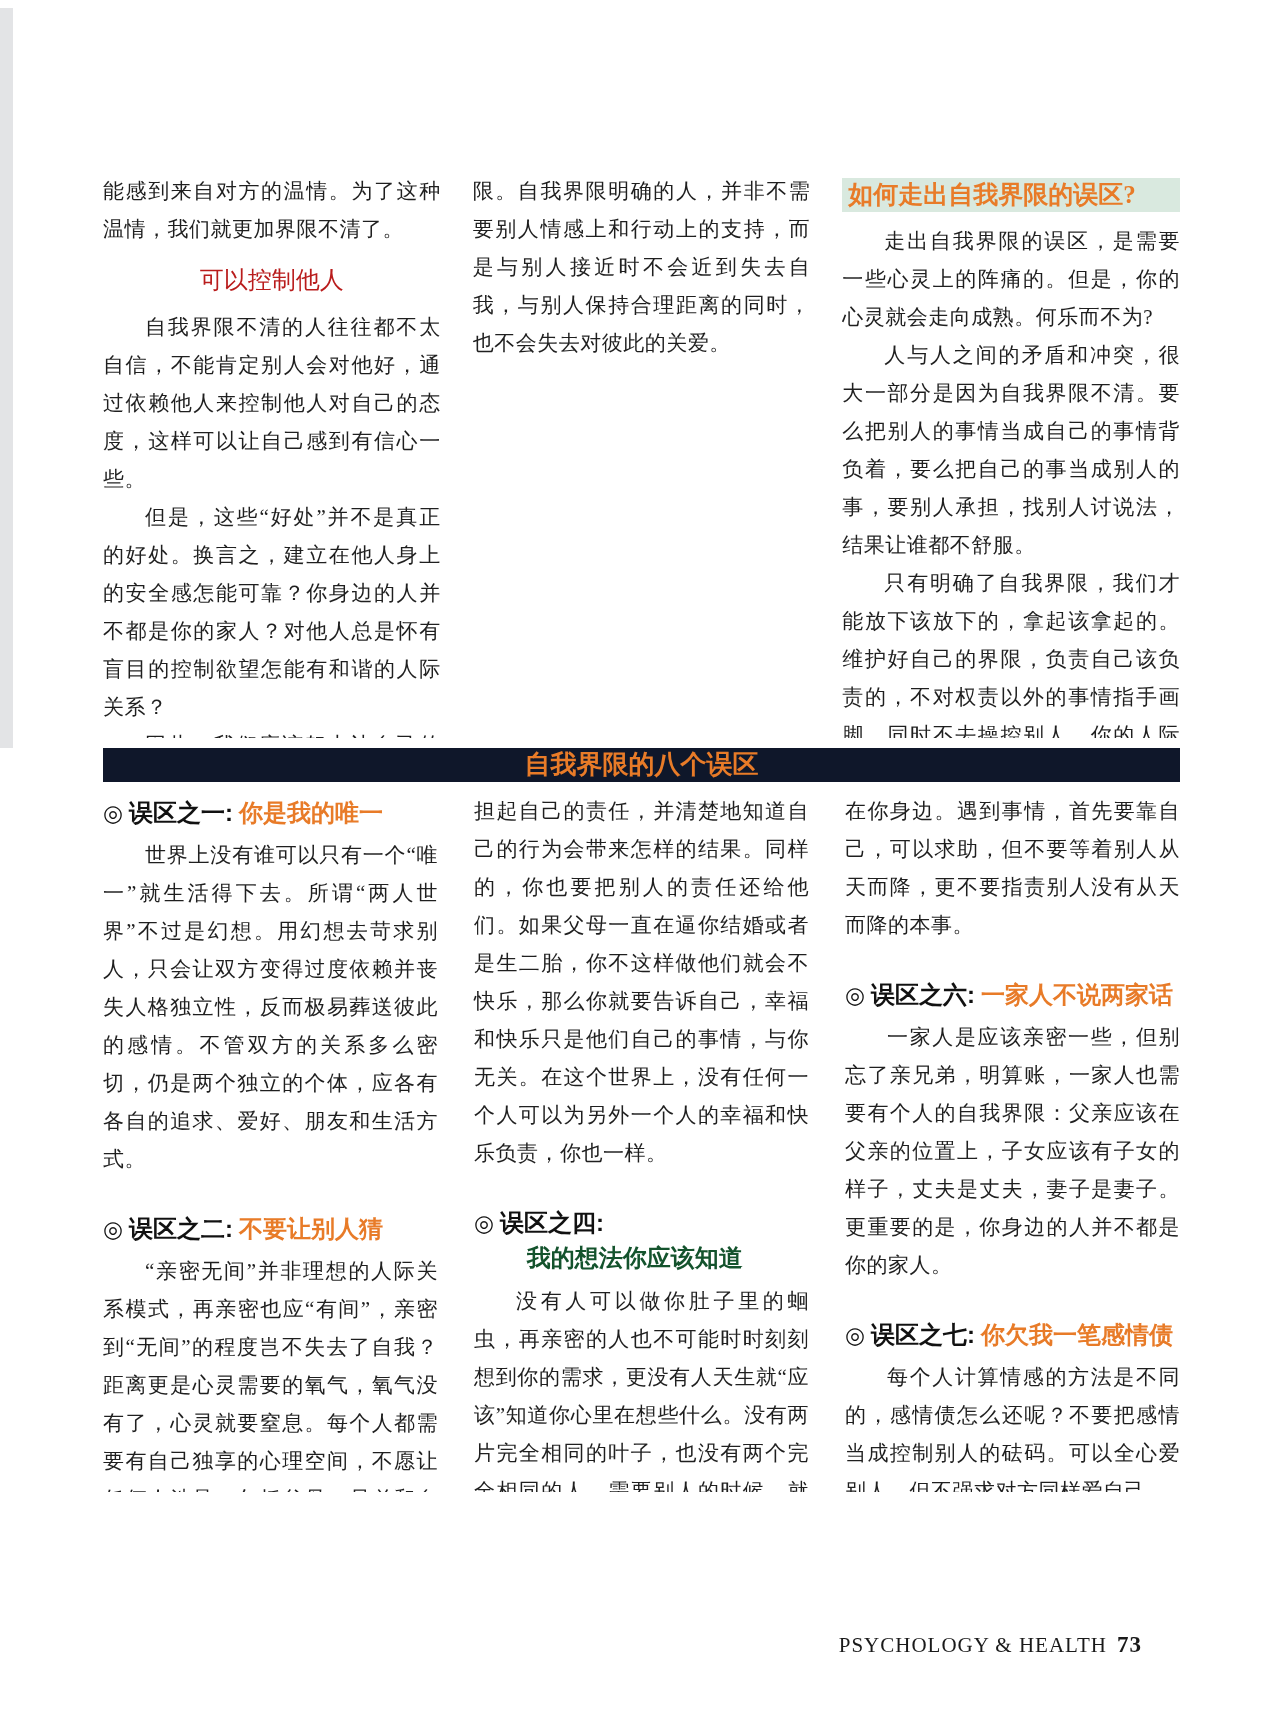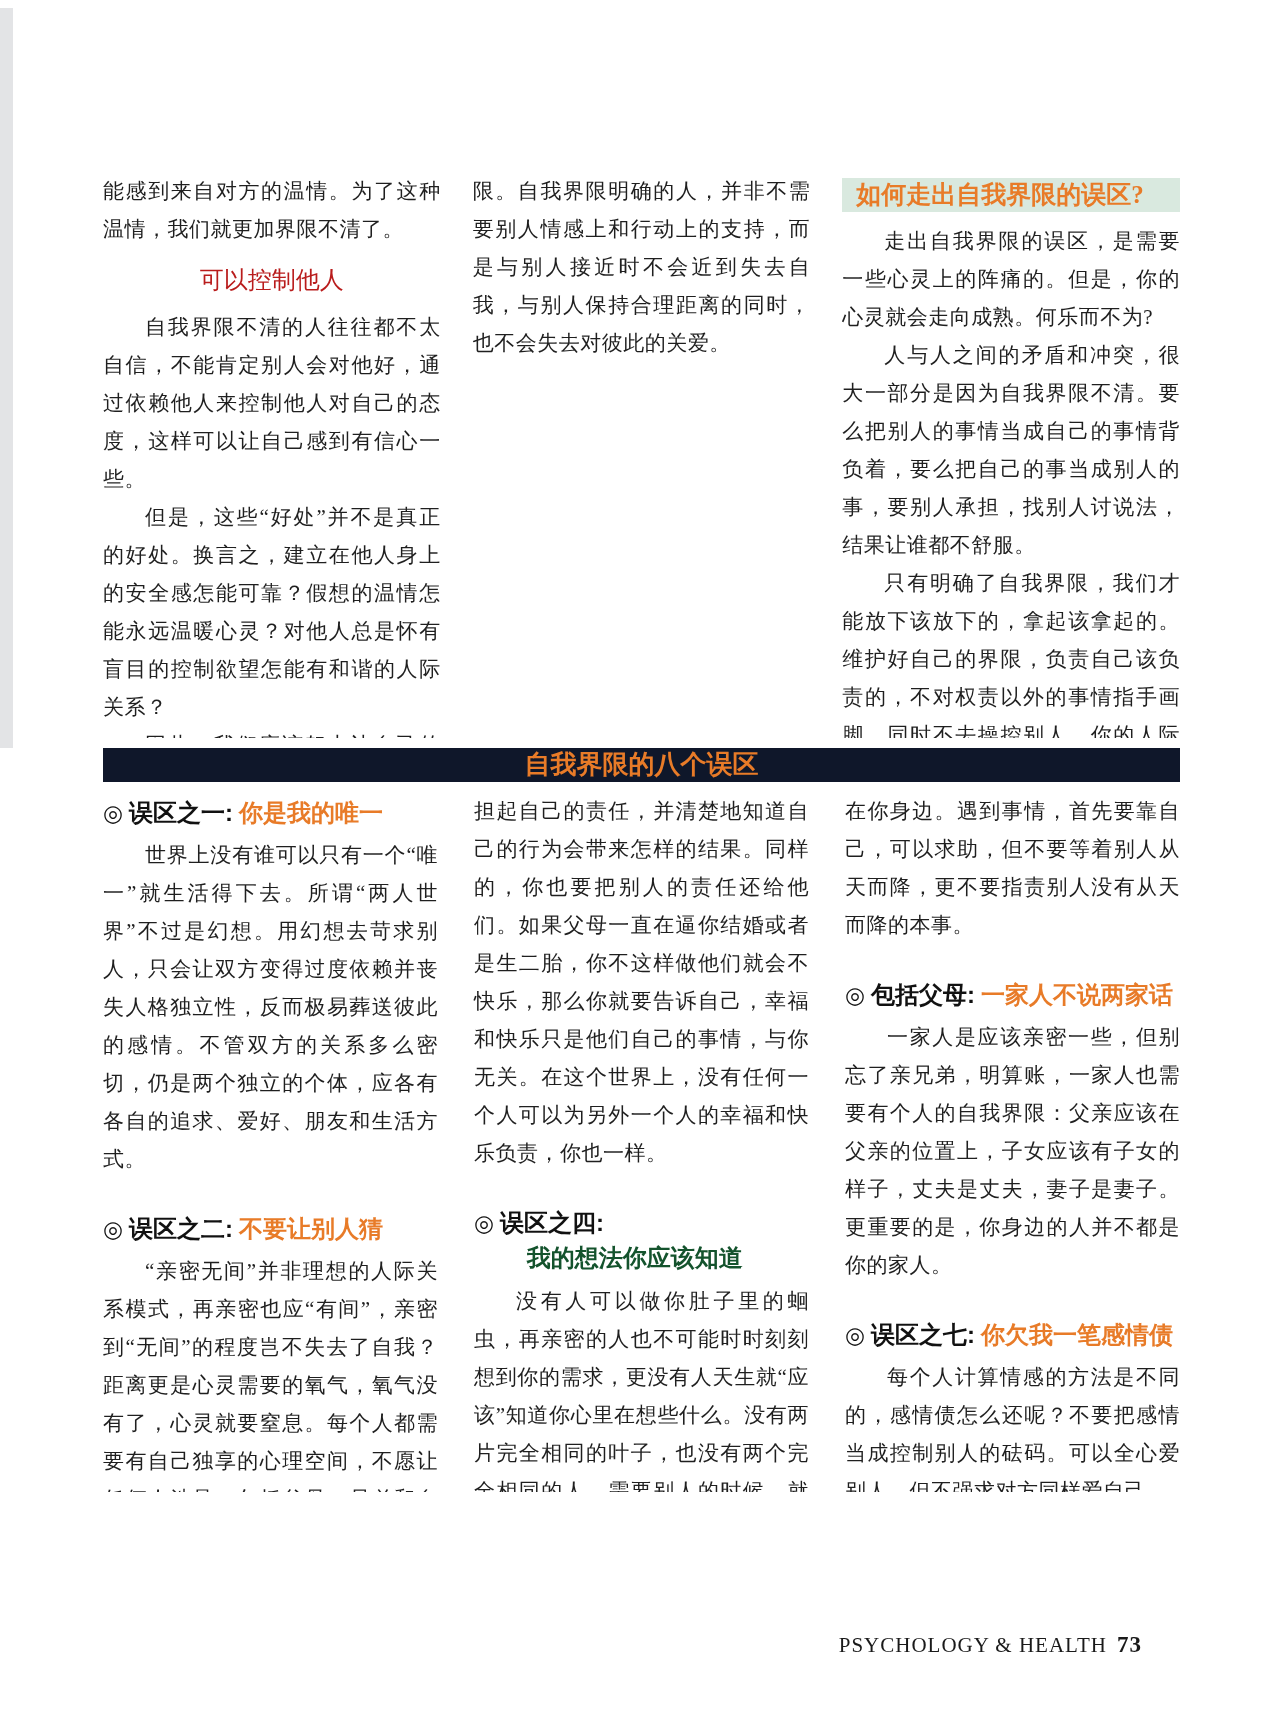--- a/index.html
+++ b/index.html
@@ -40,21 +40,21 @@
     font-weight:normal;
     font-size:24px;line-height:32px;
     color:#b91c1c;
   }
   .green-heading{
     margin:6px 0 10px 0;
     background:#d9e9df;
     font-family:"Liberation Serif","DejaVu Serif",serif;
     font-weight:bold;
     font-size:25px;line-height:30px;
-    padding:2px 8px 2px 14px;
+    padding:2px 8px 2px 6px;
     color:#e87b28;
   }
   .banner{
     margin-top:10px;
     height:34px;
     background:#0f172a;
     text-align:center;
   }
   .banner span{
     font-family:"Liberation Serif","DejaVu Serif",serif;
@@ -100,21 +100,21 @@
   <div class="left-strip"></div>
 
   <div class="content">
 
     <div class="top-grid">
 
       <div class="col">
         <p class="body">能感到来自对方的温情。为了这种温情，我们就更加界限不清了。</p>
         <h3 class="col-heading">可以控制他人</h3>
         <p class="body indent">自我界限不清的人往往都不太自信，不能肯定别人会对他好，通过依赖他人来控制他人对自己的态度，这样可以让自己感到有信心一些。</p>
-        <p class="body indent">但是，这些“好处”并不是真正的好处。换言之，建立在他人身上的安全感怎能可靠？假想的温情怎能永远温暖心灵？对他人总是怀有盲目的控制欲望怎能有和谐的人际关系？</p>
+        <p class="body indent">但是，这些“好处”并不是真正的好处。换言之，建立在他人身上的安全感怎能可靠？你身边的人并不都是你的家人？对他人总是怀有盲目的控制欲望怎能有和谐的人际关系？</p>
         <p class="body indent">因此，我们应该努力让自己的心灵长大，在心理上形成清楚的自我界</p>
       </div>
 
       <div class="col">
         <p class="body">限。自我界限明确的人，并非不需要别人情感上和行动上的支持，而是与别人接近时不会近到失去自我，与别人保持合理距离的同时，也不会失去对彼此的关爱。</p>
       </div>
 
       <div class="col">
         <h3 class="green-heading">如何走出自我界限的误区?</h3>
         <p class="body indent">走出自我界限的误区，是需要一些心灵上的阵痛的。但是，你的心灵就会走向成熟。何乐而不为?</p>
@@ -154,21 +154,21 @@
           </div>
           <p class="body indent">没有人可以做你肚子里的蛔虫，再亲密的人也不可能时时刻刻想到你的需求，更没有人天生就“应该”知道你心里在想些什么。没有两片完全相同的叶子，也没有两个完全相同的人。需要别人的时候，就及时表达，不要让别人猜。</p>
         </div>
 
       </div>
 
       <div class="col">
         <p class="body">在你身边。遇到事情，首先要靠自己，可以求助，但不要等着别人从天而降，更不要指责别人没有从天而降的本事。</p>
         <div class="mk-section">
           <div class="mk-head">
-            <span class="bullet">◎</span><span class="mk-label">包括父母:</span><span class="mk-title">一家人不说两家话</span>
+            <span class="bullet">◎</span><span class="mk-label">误区之六:</span><span class="mk-title">一家人不说两家话</span>
           </div>
           <p class="body indent">一家人是应该亲密一些，但别忘了亲兄弟，明算账，一家人也需要有个人的自我界限：父亲应该在父亲的位置上，子女应该有子女的样子，丈夫是丈夫，妻子是妻子。更重要的是，你身边的人并不都是你的家人。</p>
         </div>
         <div class="mk-section">
           <div class="mk-head">
             <span class="bullet">◎</span><span class="mk-label">误区之七:</span><span class="mk-title">你欠我一笔感情债</span>
           </div>
           <p class="body indent">每个人计算情感的方法是不同的，感情债怎么还呢？不要把感情当成控制别人的砝码。可以全心爱别人，但不强求对方同样爱自己。</p>
         </div>
 

